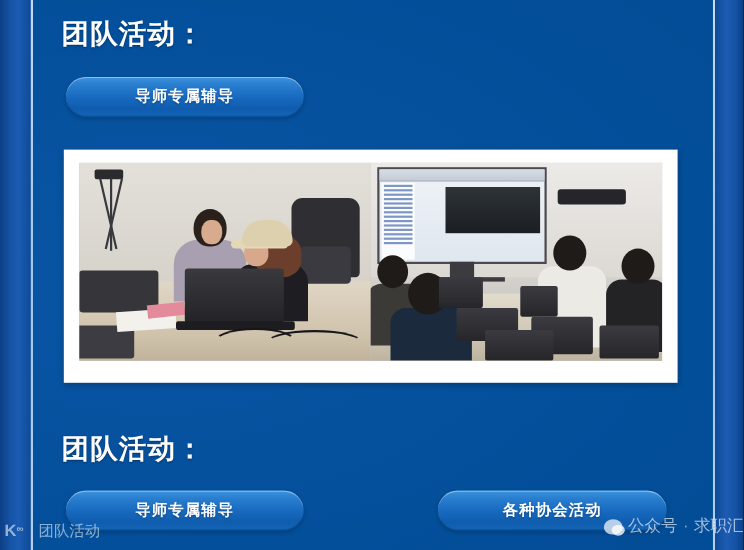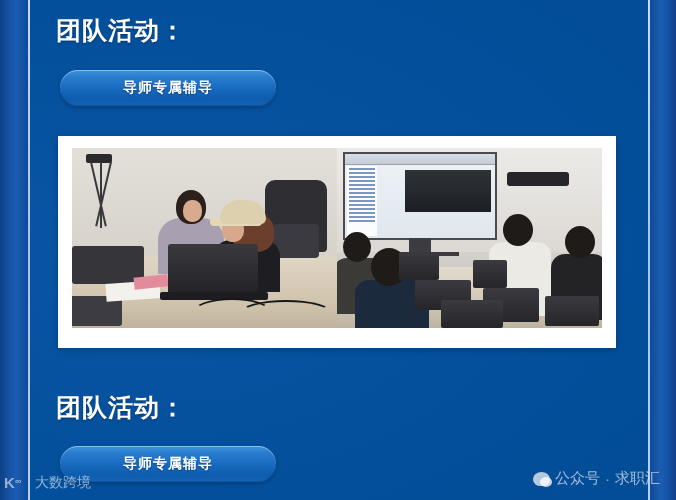--- a/index.html
+++ b/index.html
@@ -200,21 +200,21 @@
   .wm {
     position: absolute;
     display: flex;
     align-items: center;
     gap: 5px;
     color: rgba(255,255,255,.55);
     font-size: 14px;
     white-space: nowrap;
   }
   .wm-left  { left: 4px;  bottom: 8px; }
-  .wm-right { right: 16px; bottom: 12px; color: rgba(255,255,255,.62); font-size: 15px; align-items: center; }
+  .wm-right { right: 0; bottom: 12px; color: rgba(255,255,255,.62); font-size: 15px; align-items: center; }
   .wm-logo {
     position: relative;
     width: 26px;
     height: 16px;
     color: rgba(255,255,255,.55);
     font-size: 15px;
     font-weight: bold;
     line-height: 16px;
   }
   .wm-logo .oo {
@@ -326,26 +326,27 @@
           <div class="lr lr6"></div>
         </div>
 
       </div>
     </div>
 
     <div class="heading h2">团队活动：</div>
 
     <div class="pill p-bl">导师专属辅导</div>
 
+    <div class="pill p-br">各种协会活动</div>
 
   </div>
 
   <div class="wm wm-left">
     <span class="wm-logo">K<span class="oo">∞</span></span>
-    <span>大数跨境</span>
+    <span>团队活动</span>
   </div>
 
   <div class="wm wm-right">
     <span class="wx-icon"></span>
     <span>公众号</span>
     <span class="wm-sep">·</span>
     <span>求职汇</span>
   </div>
 
 </div>

